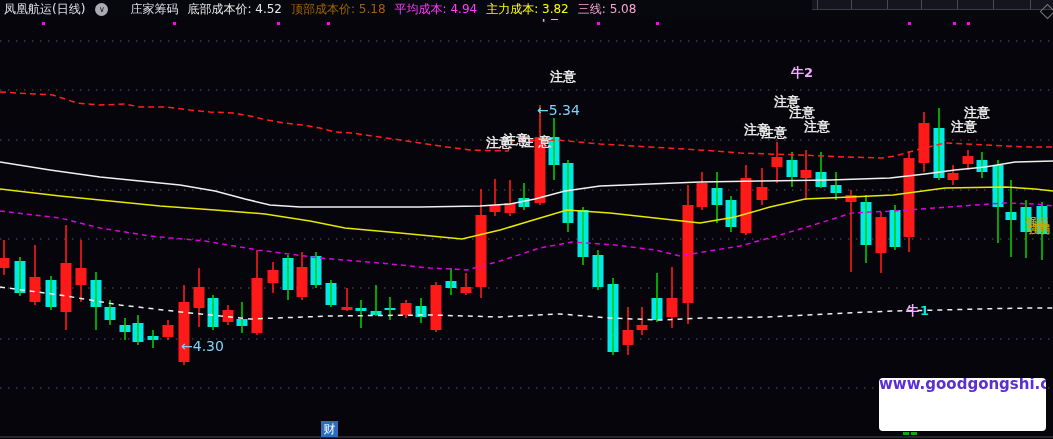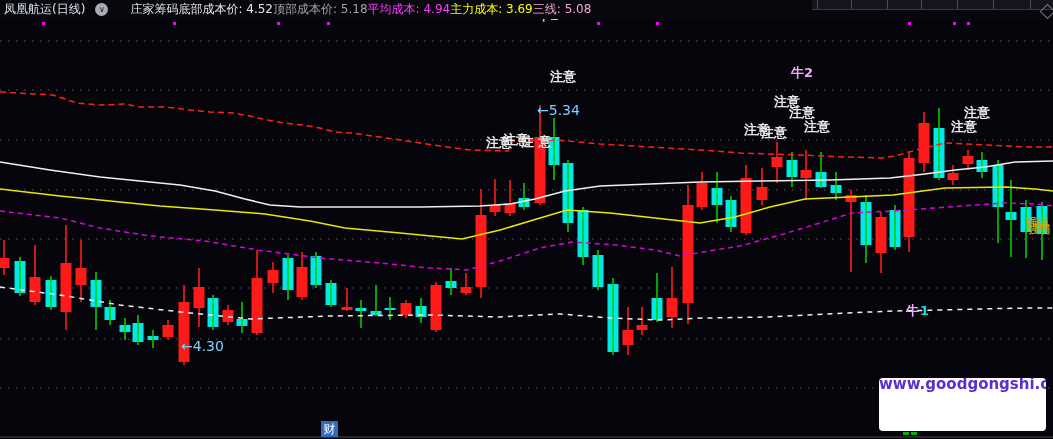--- a/index.html
+++ b/index.html
@@ -13,23 +13,23 @@
   .ann.cy{color:#00e8e8;}
   .ann.g{color:#c8a800;font-weight:bold;}
   .ann.gr{color:#7dd3fc;font-weight:normal;}
   .header{position:absolute;left:0;top:0;width:100%;height:19px;background:#07070e;z-index:10;
           display:flex;align-items:center;font-size:12px;color:#dfe3e8;}
   .sym{margin-left:4px;}
   .hdr-icon{margin-left:10px;width:13px;height:13px;border-radius:50%;background:#a8adb3;
             display:inline-flex;align-items:center;justify-content:center;cursor:pointer;}
   .hdr-icon .chev{font-size:8px;color:#14141e;line-height:1;}
   .tool{margin-left:22px;}
-  .ind{}
+  .ind{margin-left:9px;}
   .ind i,.ind b{font-style:normal;font-weight:normal;color:inherit;}
-  .ind0{color:#e8e8e8;} .ind1{color:#a3a3a3;} .ind2{color:#ff3bff;} .ind3{color:#ffff00;} .ind4{color:#f9a8d4;}
+  .ind0{color:#e8e8e8;} .ind1{color:#a16207;} .ind2{color:#ff3bff;} .ind3{color:#ffff00;} .ind4{color:#f9a8d4;}
   .top-ruler{position:absolute;left:812px;top:0;width:241px;height:9px;background:#15151d;
              border-bottom:1px solid #3a3a45;z-index:11;}
   .ruler-tick{position:absolute;top:0;width:1px;height:9px;background:#4a4a55;}
   .diamond{position:absolute;left:1042px;top:6px;width:9px;height:9px;border:1px solid #777;
            transform:rotate(45deg);z-index:12;background:transparent;}
   .cai-badge{position:absolute;left:321px;top:421px;width:17px;height:16px;background:#2e6dbd;
              color:#fff;font-size:12px;line-height:16px;text-align:center;z-index:8;}
   .watermark{position:absolute;left:879px;top:378px;width:167px;height:53px;background:#ffffff;
              border-radius:4px;z-index:20;text-align:center;overflow:hidden;}
   .wm-title{font-size:26px;font-weight:bold;color:#e8192c;line-height:30px;letter-spacing:2px;}
@@ -233,21 +233,21 @@
 
   <div class="header">
     <span class="sym">凤凰航运(日线)</span>
     <span class="hdr-icon">
         <span class="chev">∨</span>
       </span>
     <span class="tool">庄家筹码</span>
     <span class="ind ind0"><i>底部成本价:</i> <b>4.52</b></span>
     <span class="ind ind1"><i>顶部成本价:</i> <b>5.18</b></span>
     <span class="ind ind2"><i>平均成本:</i> <b>4.94</b></span>
-    <span class="ind ind3"><i>主力成本:</i> <b>3.69</b></span>
+    <span class="ind ind3"><i>主力成本:</i> <b>3.82</b></span>
     <span class="ind ind4"><i>三线:</i> <b>5.08</b></span>
   </div>
 
   <div class="top-ruler" id="top-ruler">
       <div class="ruler-tick" style="left: 5px;"></div>
       <div class="ruler-tick" style="left: 39px;"></div>
       <div class="ruler-tick" style="left: 75px;"></div>
       <div class="ruler-tick" style="left: 109px;"></div>
       <div class="ruler-tick" style="left: 145px;"></div>
       <div class="ruler-tick" style="left: 181px;"></div>

